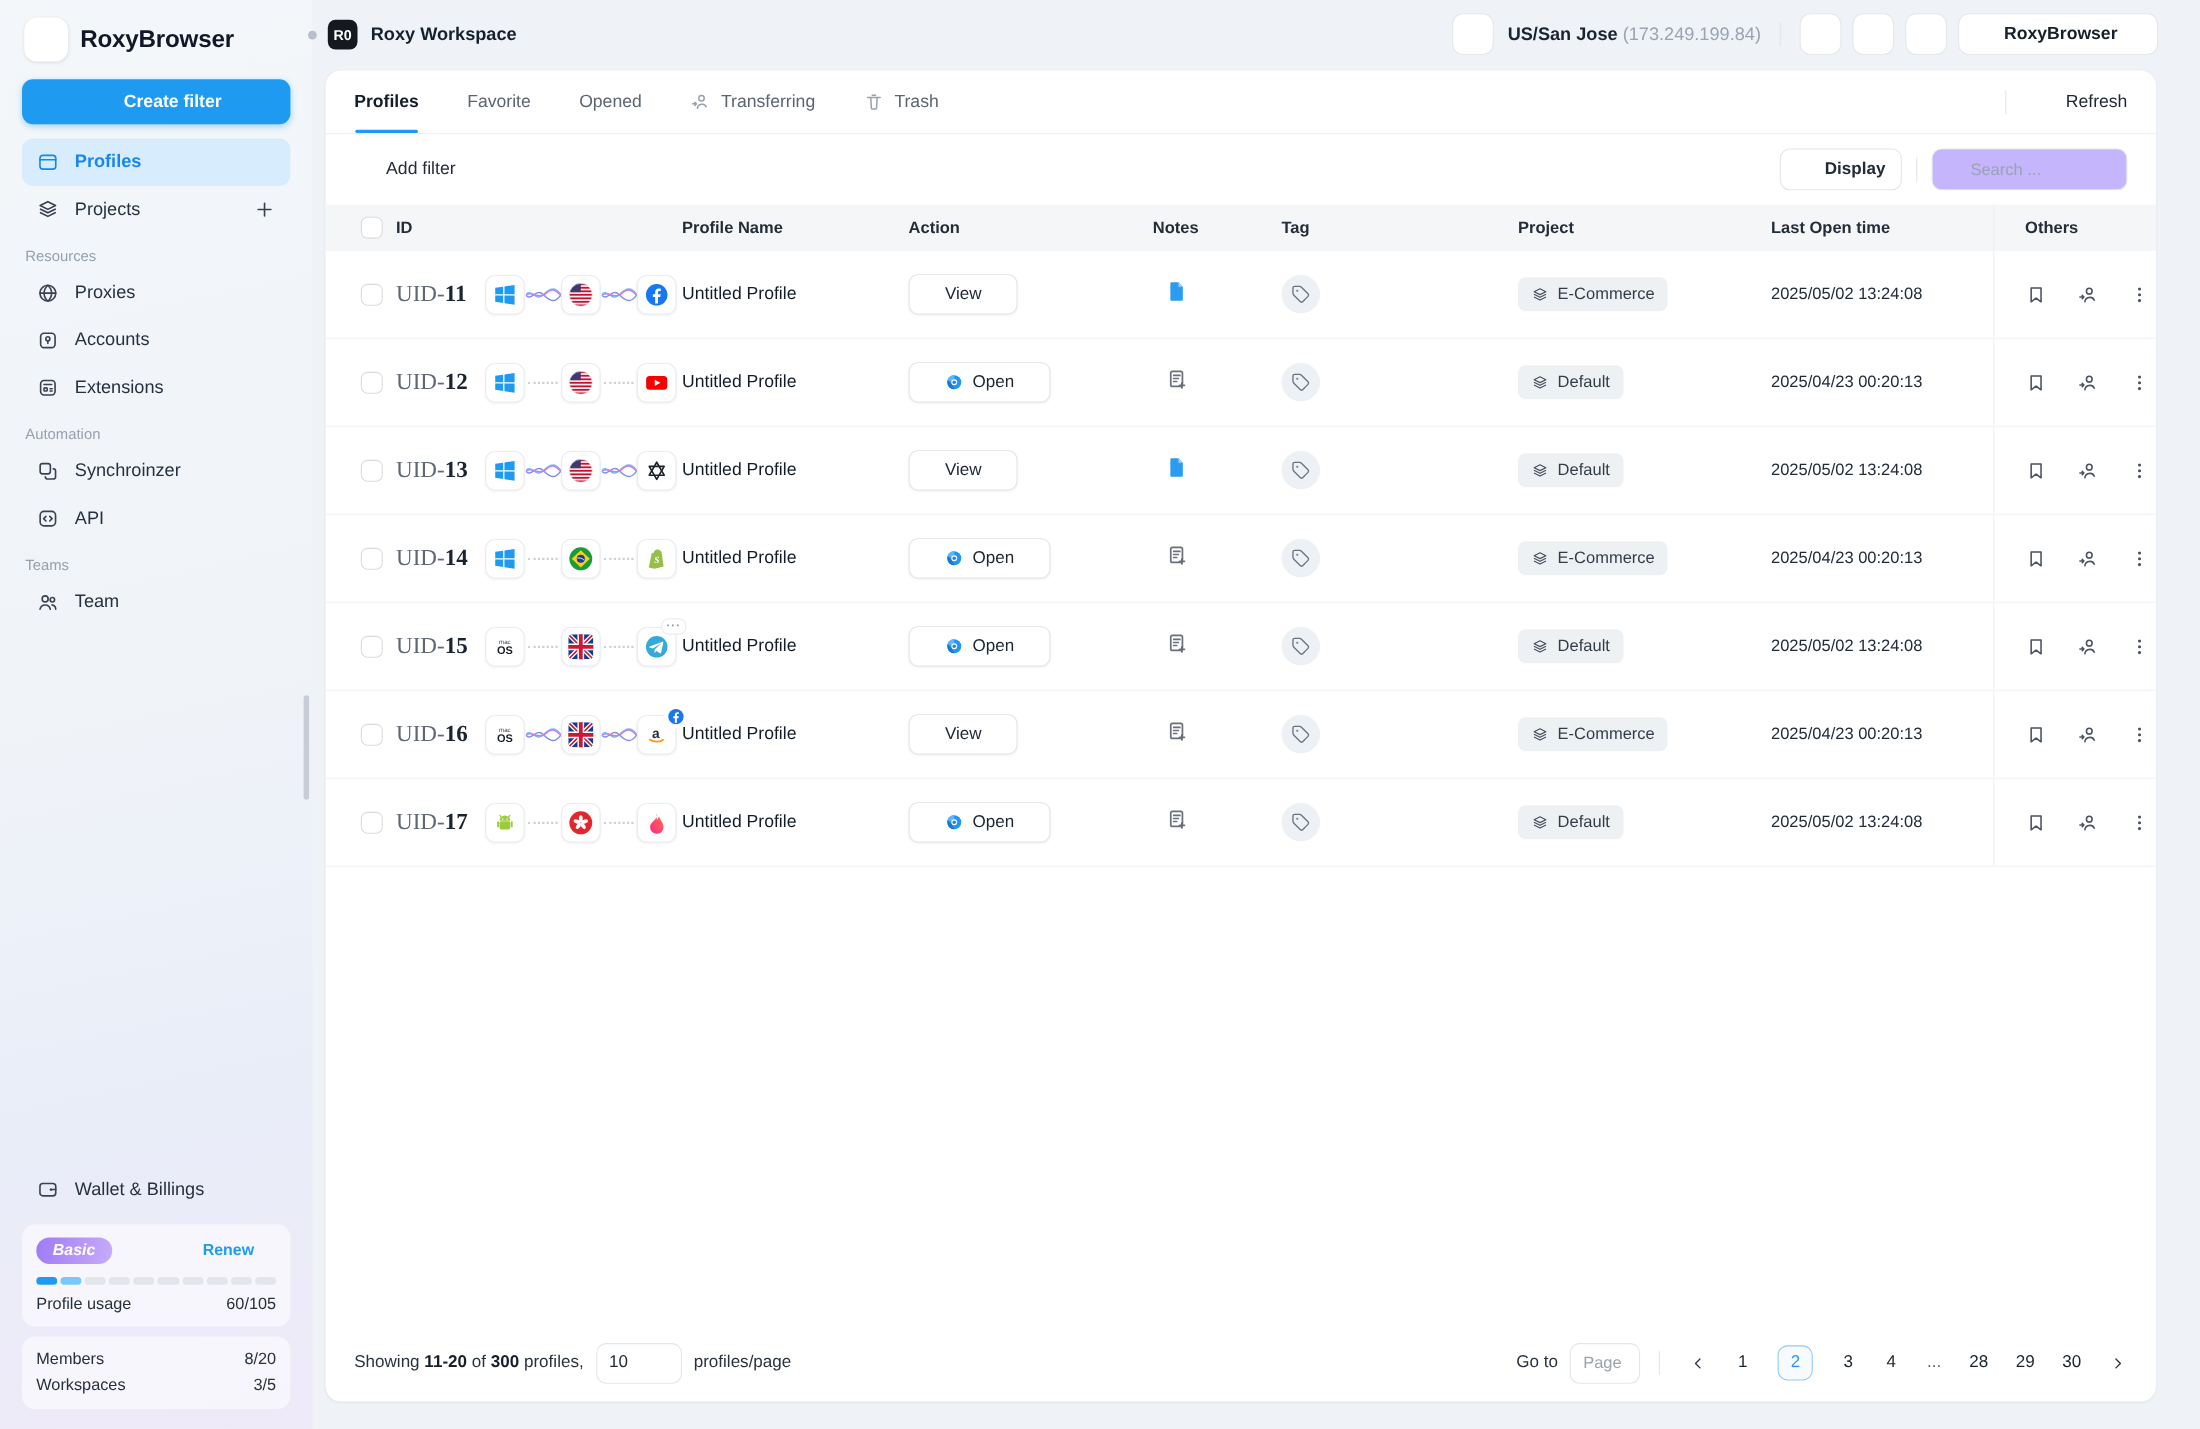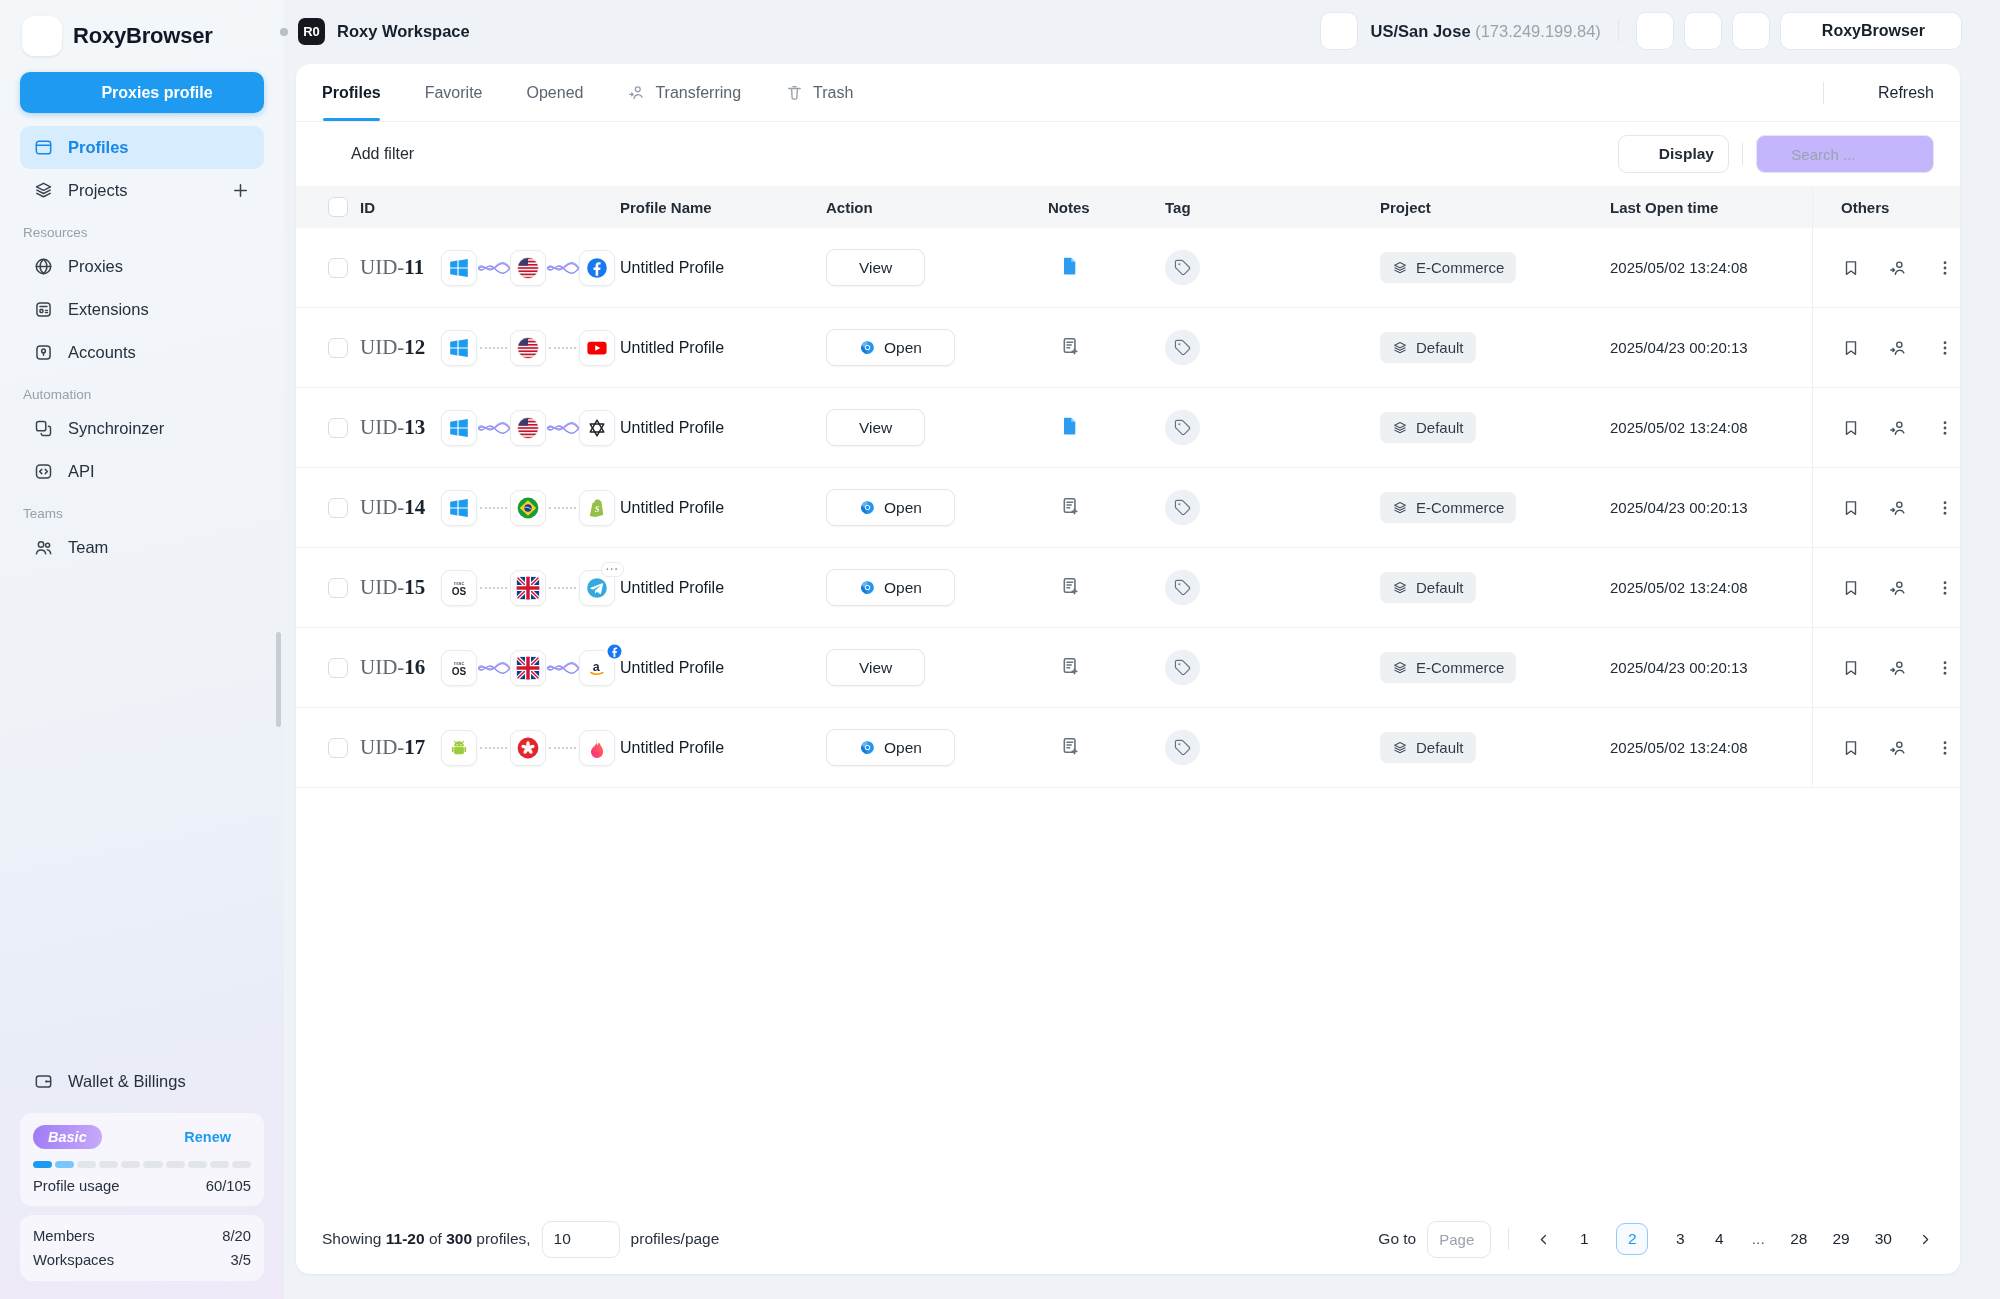--- a/index.html
+++ b/index.html
@@ -126,21 +126,21 @@
 
 <aside class="sidebar">
   <div class="logo-row">
     <div class="logo-box">
         <span class="ic"></span>
       </div>
     <span class="app-name">RoxyBrowser</span>
   </div>
   <button class="btn-create">
     <span class="ic"></span>
-    <span>Proxies profile</span>
+    <span>Create filter</span>
   </button>
   <nav id="sb-nav">
       <div class="nav-item active">
         <span class="ic ">
           <svg viewBox="0 0 24 24" fill="none" stroke="currentColor" stroke-width="1.7" stroke-linecap="round" stroke-linejoin="round" xmlns="http://www.w3.org/2000/svg">
             <rect x="3.8" y="4.8" width="16.4" height="14.4" rx="3"></rect>
             <path d="M3.8 9.4h16.4"></path>
           </svg>
         </span>
         <span>Profiles</span>
@@ -169,36 +169,36 @@
             <circle cx="12" cy="12" r="8.2"></circle>
             <path d="M3.8 12h16.4M12 3.8c2.5 2.3 3.9 5 3.9 8.2s-1.4 5.9-3.9 8.2c-2.5-2.3-3.9-5-3.9-8.2s1.4-5.9 3.9-8.2z"></path>
           </svg>
         </span>
         <span>Proxies</span>
       </div>
       <div class="nav-item">
         <span class="ic ">
           <svg viewBox="0 0 24 24" fill="none" stroke="currentColor" stroke-width="1.7" stroke-linecap="round" stroke-linejoin="round" xmlns="http://www.w3.org/2000/svg">
             <rect x="4.5" y="4.5" width="15" height="15" rx="3.5"></rect>
+            <circle cx="12" cy="10.2" r="2.1"></circle>
+            <path d="M12 12.3v2.9"></path>
+          </svg>
+        </span>
+        <span>Accounts</span>
+      </div>
+      <div class="nav-item">
+        <span class="ic ">
+          <svg viewBox="0 0 24 24" fill="none" stroke="currentColor" stroke-width="1.7" stroke-linecap="round" stroke-linejoin="round" xmlns="http://www.w3.org/2000/svg">
+            <rect x="4.5" y="4.5" width="15" height="15" rx="3.5"></rect>
             <path d="M8 8.6h8"></path>
             <rect x="8" y="12.1" width="3.3" height="3.3" rx="0.8"></rect>
             <path d="M14.3 13h2.2M14.3 15.4h2.2"></path>
           </svg>
         </span>
         <span>Extensions</span>
-      </div>
-      <div class="nav-item">
-        <span class="ic ">
-          <svg viewBox="0 0 24 24" fill="none" stroke="currentColor" stroke-width="1.7" stroke-linecap="round" stroke-linejoin="round" xmlns="http://www.w3.org/2000/svg">
-            <rect x="4.5" y="4.5" width="15" height="15" rx="3.5"></rect>
-            <circle cx="12" cy="10.2" r="2.1"></circle>
-            <path d="M12 12.3v2.9"></path>
-          </svg>
-        </span>
-        <span>Accounts</span>
       </div>
       <div class="sec-label">Automation</div>
       <div class="nav-item">
         <span class="ic ">
           <svg viewBox="0 0 24 24" fill="none" stroke="currentColor" stroke-width="1.7" stroke-linecap="round" stroke-linejoin="round" xmlns="http://www.w3.org/2000/svg">
             <rect x="4" y="4" width="10.6" height="10.6" rx="2.4"></rect>
             <path d="M9.4 17.6v.2a2.2 2.2 0 0 0 2.2 2.2h6.2a2.2 2.2 0 0 0 2.2-2.2v-6.2a2.2 2.2 0 0 0-2.2-2.2h-.2"></path>
           </svg>
         </span>
         <span>Synchroinzer</span>

